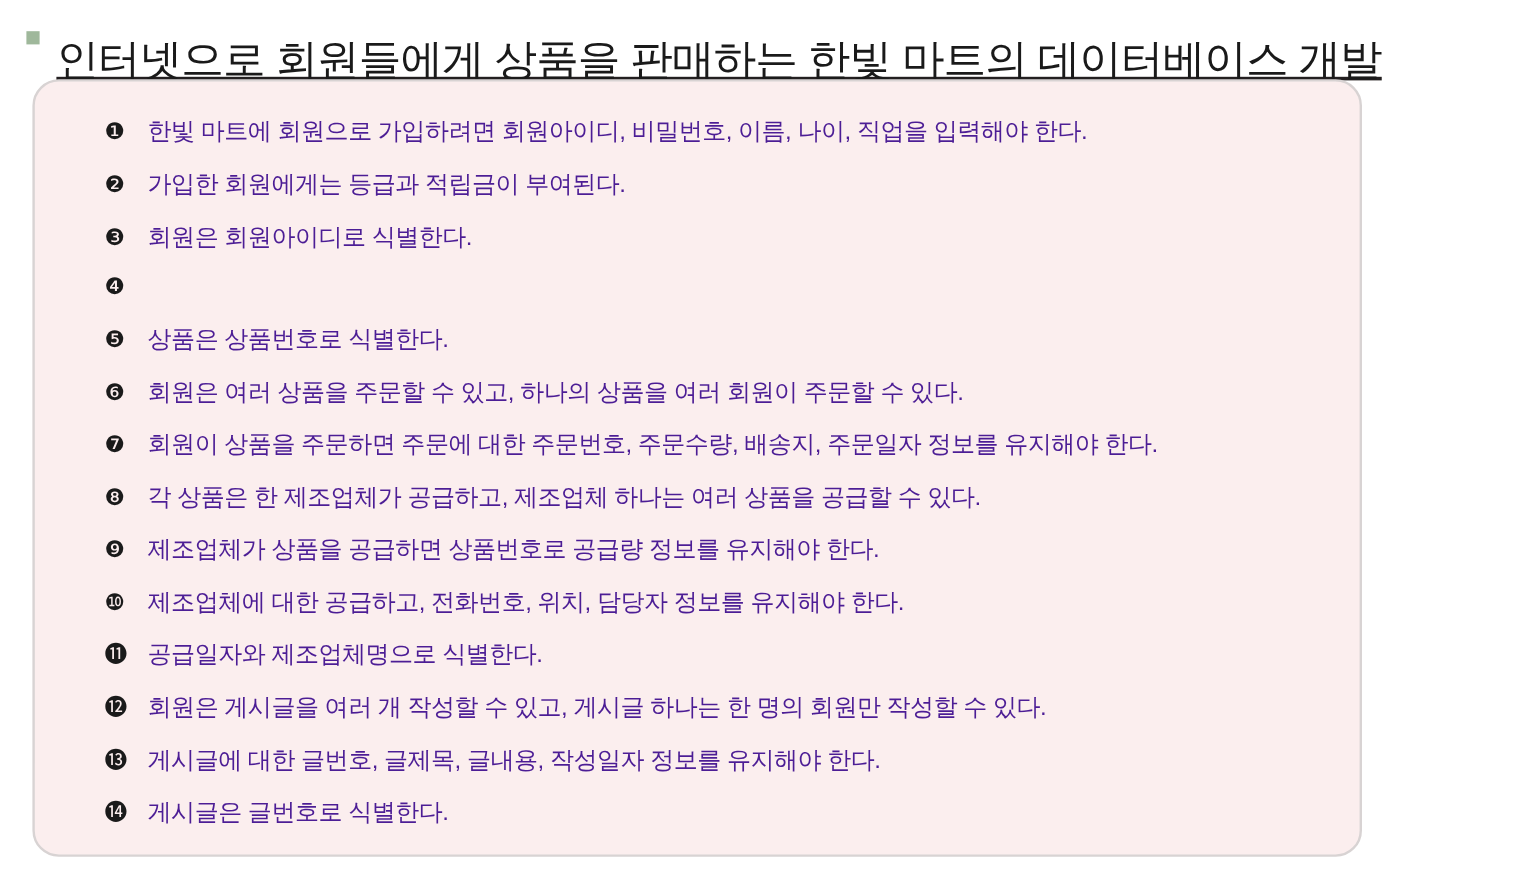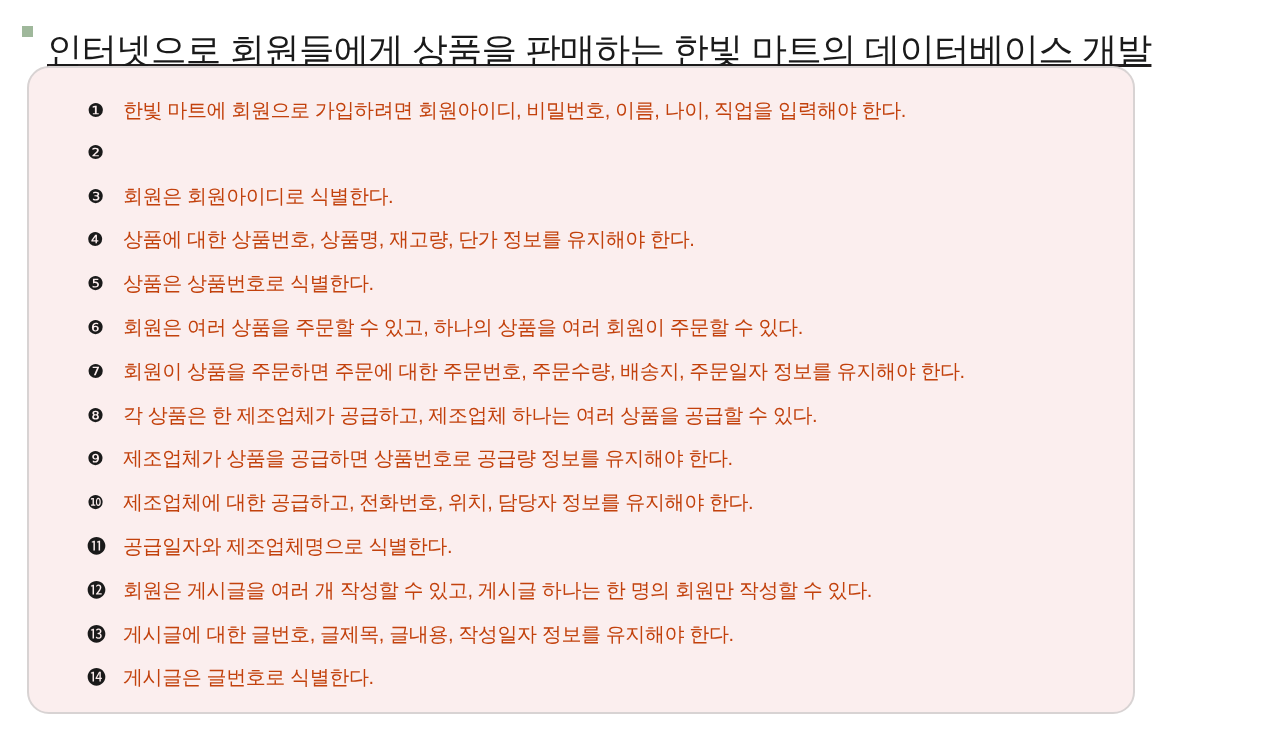--- a/index.html
+++ b/index.html
@@ -81,21 +81,21 @@
     margin-bottom: 0;
   }
   .req-num {
     flex: 0 0 auto;
     font-size: 19px;
     color: #1a1a1a;
     min-width: 22px;
     text-align: left;
   }
   .req-text {
-    color: #c2410c;
+    color: #4c1d95;
   }
 </style>
 </head>
 <body>
 
 <div class="slide">
 
   <div class="title-row">
     <span class="title-bullet"></span>
     <h1 class="title-text">인터넷으로 회원들에게 상품을 판매하는 한빛 마트의 데이터베이스 개발</h1>
@@ -104,30 +104,30 @@
   <div class="panel">
     <ul class="req-list">
 
       <li class="req-item">
         <span class="req-num">❶</span>
         <span class="req-text">한빛 마트에 회원으로 가입하려면 회원아이디, 비밀번호, 이름, 나이, 직업을 입력해야 한다.</span>
       </li>
 
       <li class="req-item">
         <span class="req-num">❷</span>
+        <span class="req-text">가입한 회원에게는 등급과 적립금이 부여된다.</span>
       </li>
 
       <li class="req-item">
         <span class="req-num">❸</span>
         <span class="req-text">회원은 회원아이디로 식별한다.</span>
       </li>
 
       <li class="req-item">
         <span class="req-num">❹</span>
-        <span class="req-text">상품에 대한 상품번호, 상품명, 재고량, 단가 정보를 유지해야 한다.</span>
       </li>
 
       <li class="req-item">
         <span class="req-num">❺</span>
         <span class="req-text">상품은 상품번호로 식별한다.</span>
       </li>
 
       <li class="req-item">
         <span class="req-num">❻</span>
         <span class="req-text">회원은 여러 상품을 주문할 수 있고, 하나의 상품을 여러 회원이 주문할 수 있다.</span>

